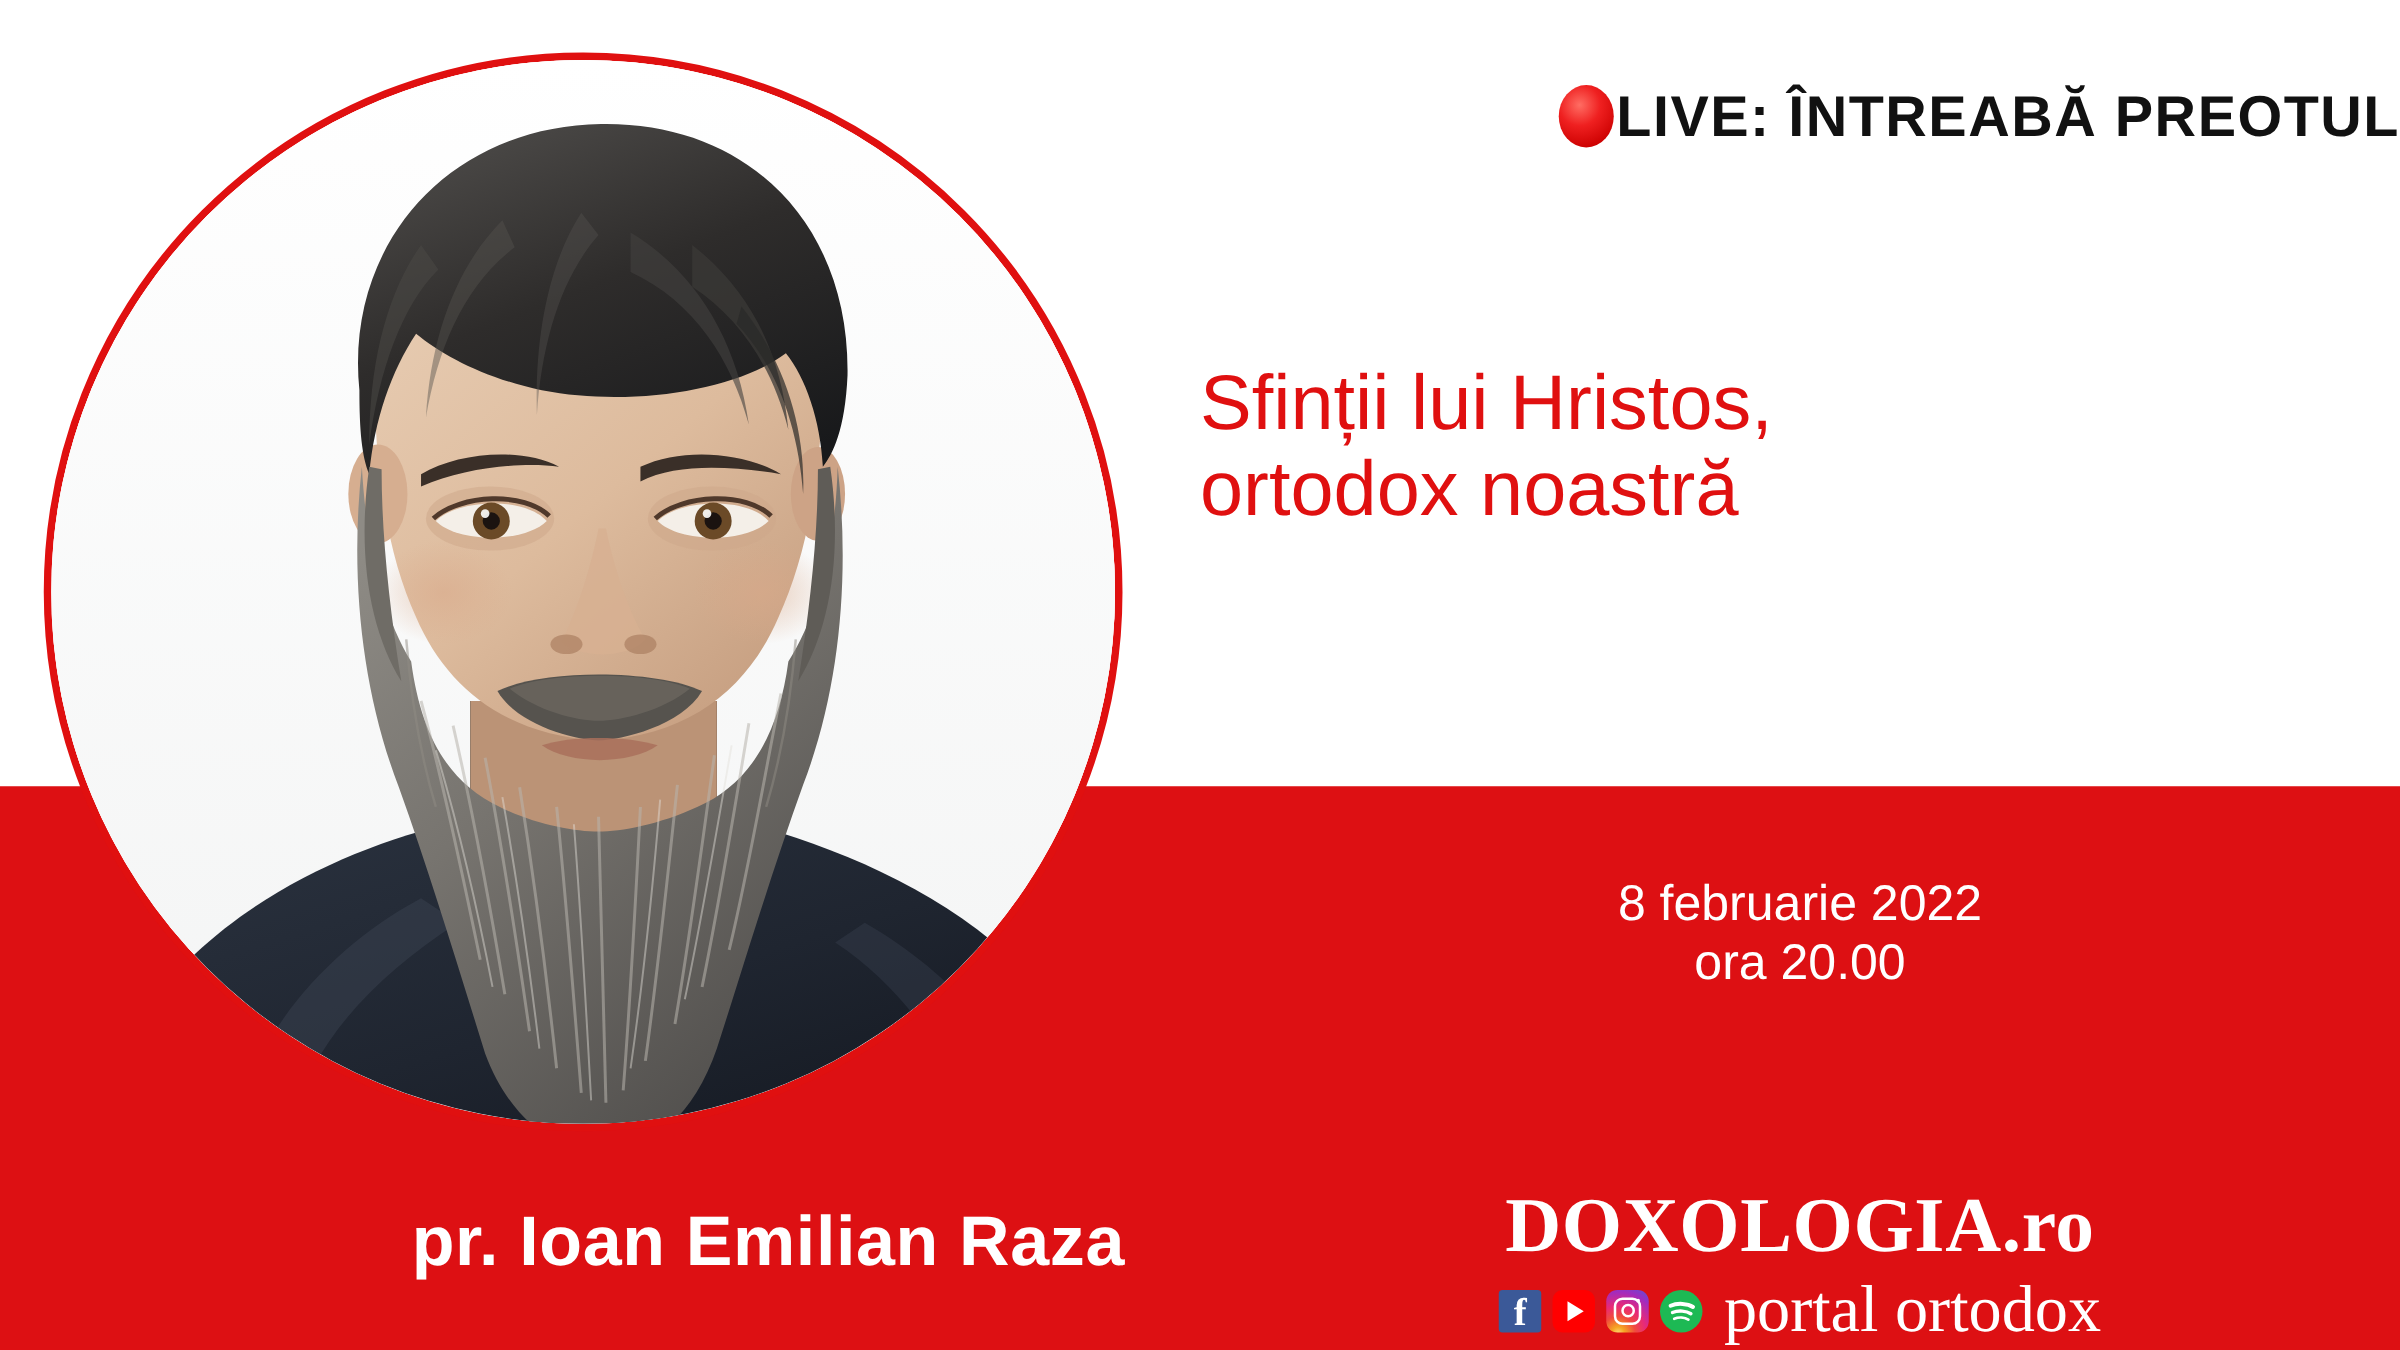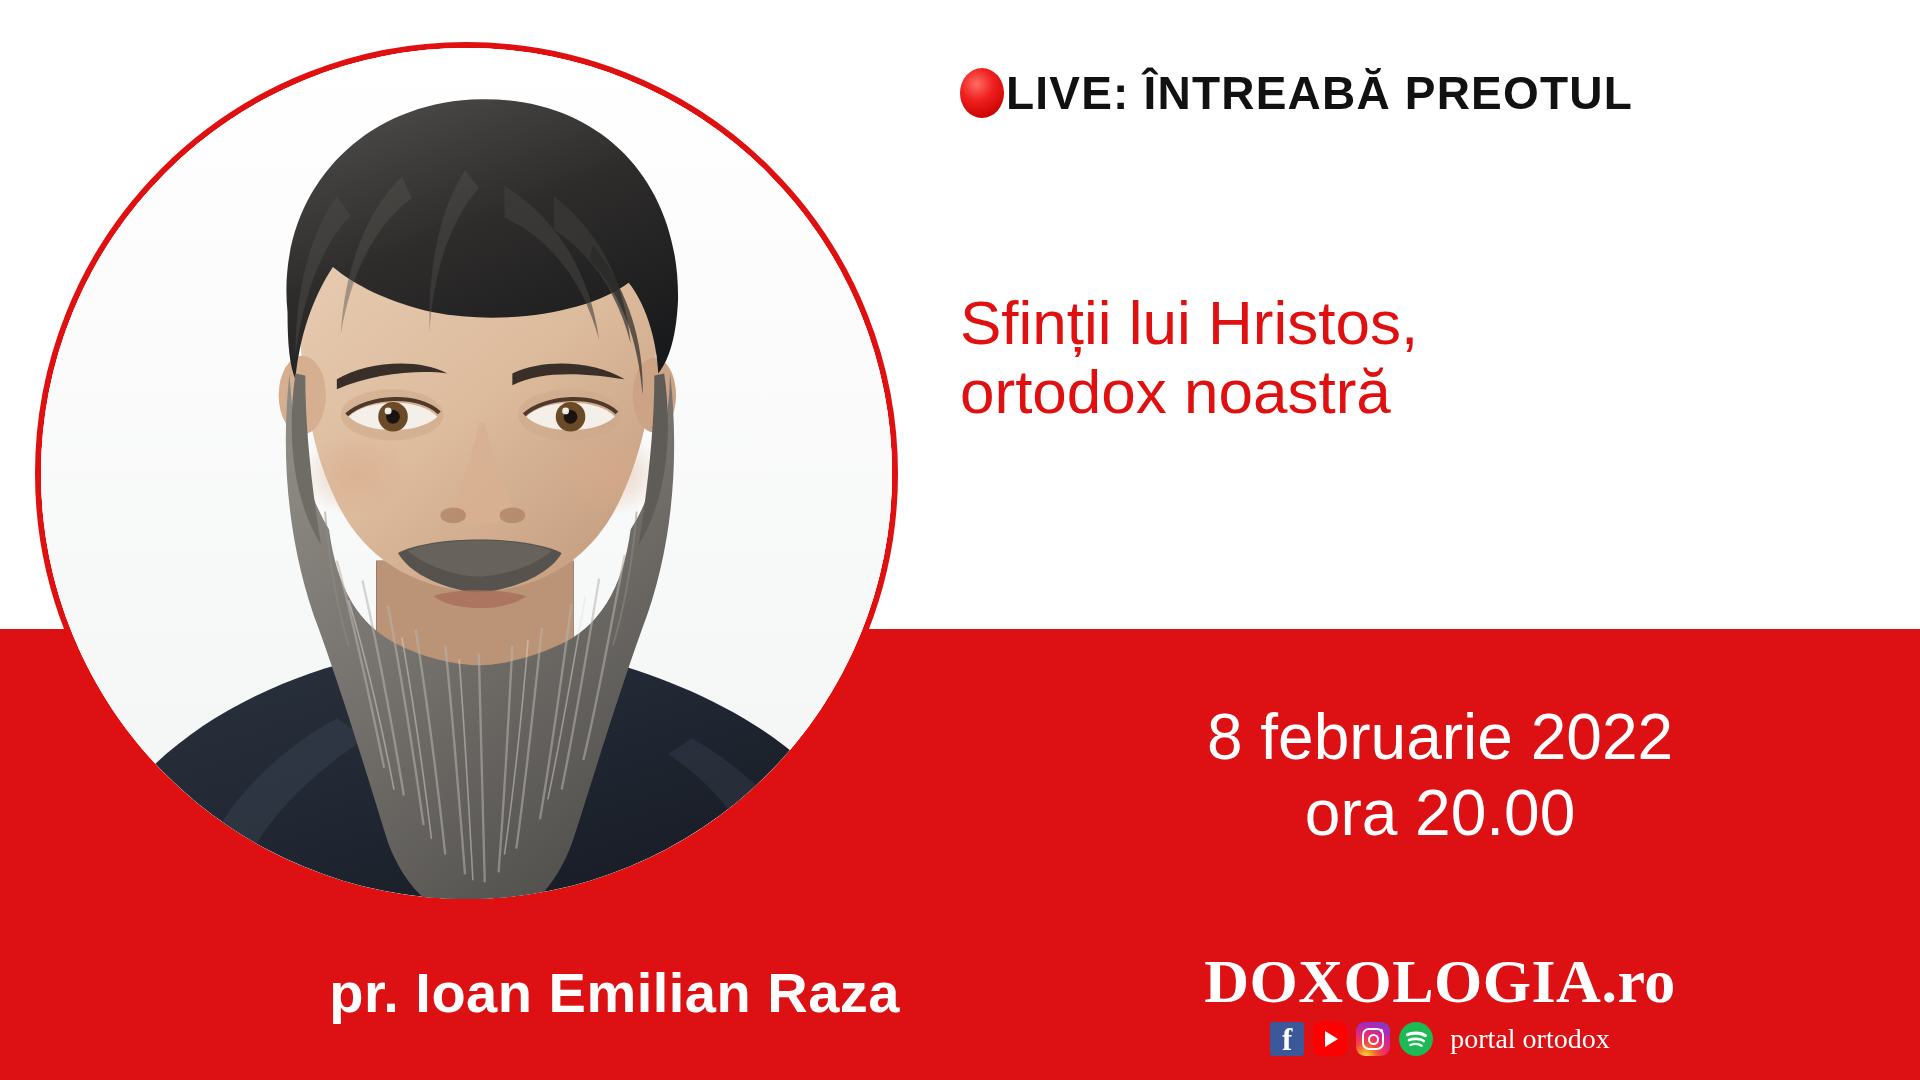--- a/index.html
+++ b/index.html
@@ -68,21 +68,21 @@
     width:960px; height:1080px;
     z-index:4;
   }
 
   .live-row {
     position:absolute;
     left:0; top:68px;
     width:960px;
     display:flex;
     align-items:center;
-    justify-content:flex-start;
+    justify-content:flex-end;
   }
   .live-dot {
     display:inline-block;
     width:44px; height:50px;
     border-radius:50%;
     background:radial-gradient(circle at 38% 32%, #ff6d63 0%, #ef2020 38%, #cc0000 80%, #a80000 100%);
     flex:0 0 auto;
     margin-right:2px;
   }
   .live-text {
@@ -104,21 +104,21 @@
     line-height:1.12;
   }
   .event-title .t-line { display:block; white-space:nowrap; }
 
   .event-datetime {
     position:absolute;
     left:0; top:700px;
     width:960px;
     text-align:center;
     color:#ffffff;
-    font-size:64px;
+    font-size:40px;
     font-weight:normal;
     line-height:1.18;
   }
   .event-datetime .d-line { display:block; white-space:nowrap; }
 
   .brand-block {
     position:absolute;
     left:0; top:918px;
     width:960px;
     text-align:center;
@@ -135,21 +135,21 @@
   }
   .brand-sub {
     margin-top:10px;
     display:flex;
     align-items:center;
     justify-content:center;
     gap:9px;
   }
   .brand-tagline {
     font-family:"Liberation Serif", serif;
-    font-size:28px;
+    font-size:53px;
     color:#ffffff;
     line-height:1;
     margin-left:8px;
     white-space:nowrap;
   }
 
   
   .soc { width:34px; height:34px; flex:0 0 auto; display:block; border-radius:4px; position:relative; }
   .soc-fb { background:#3b5998; border-radius:3px; }
   .soc-fb .fb-f {

